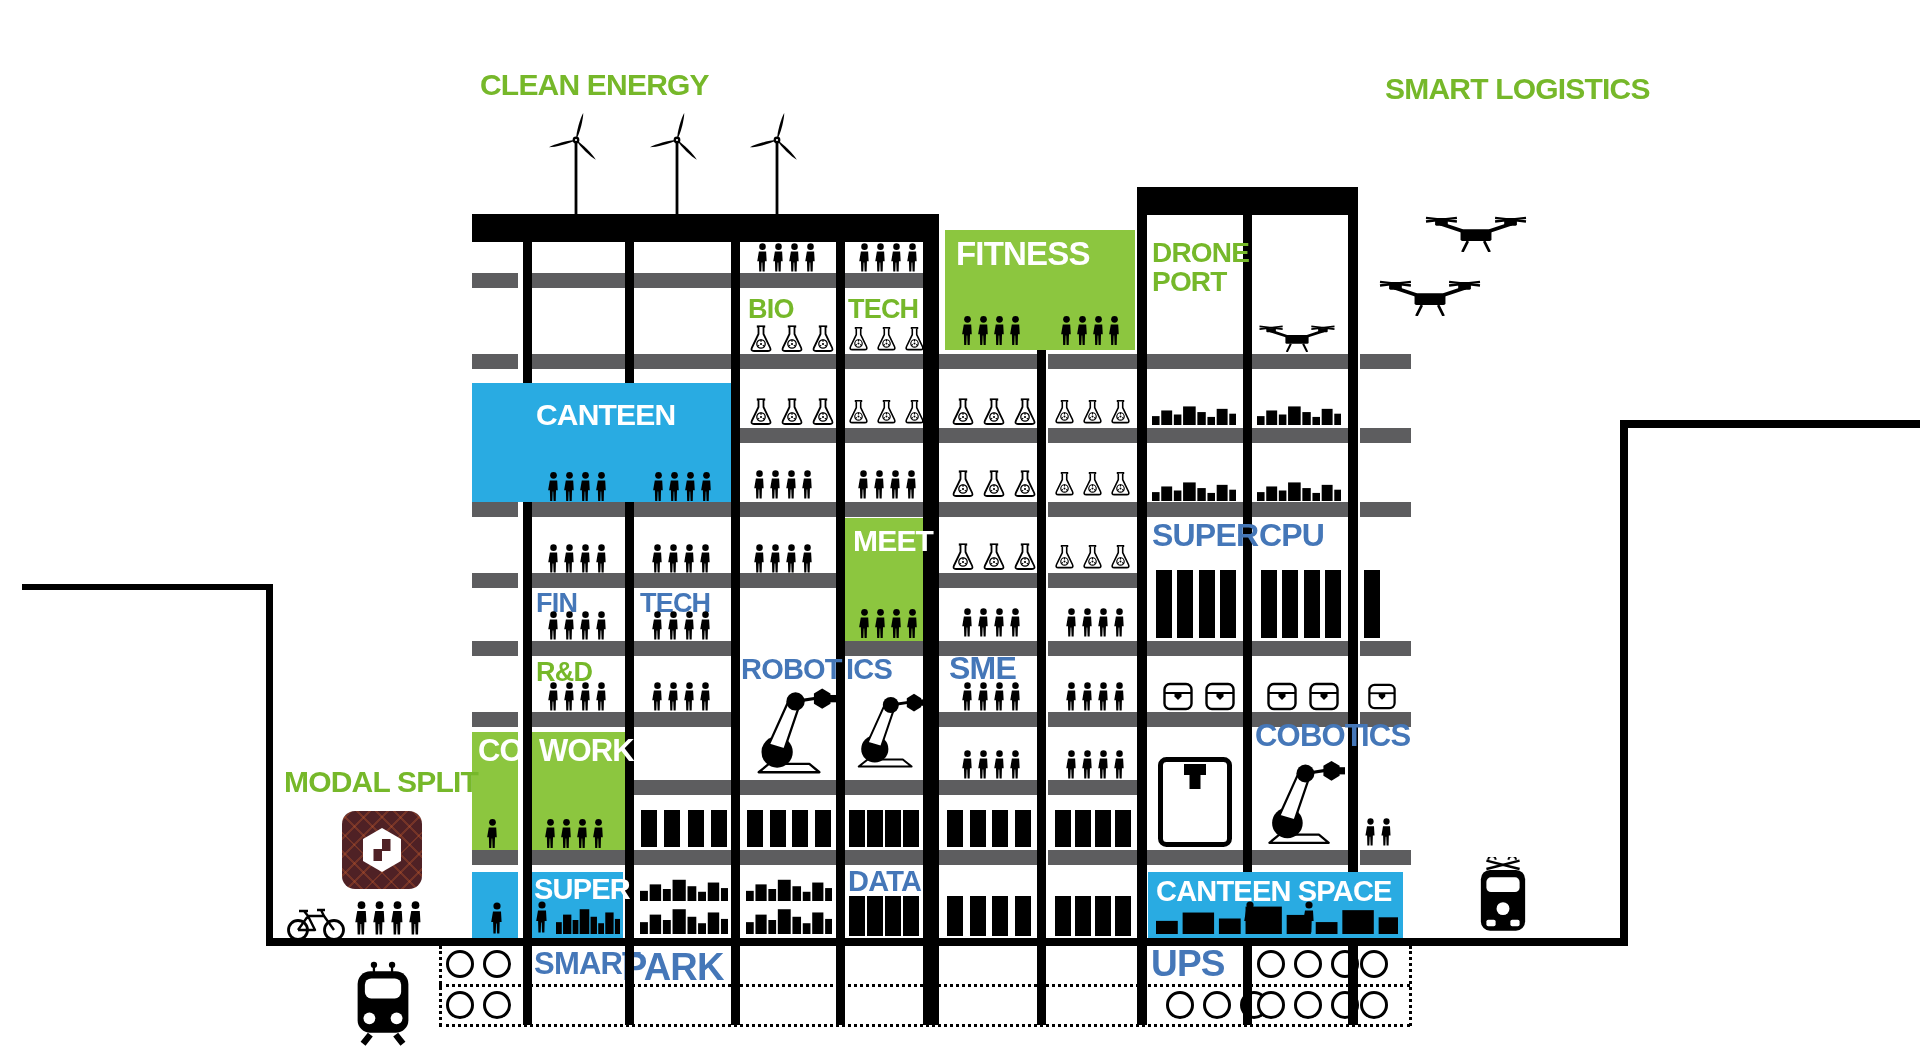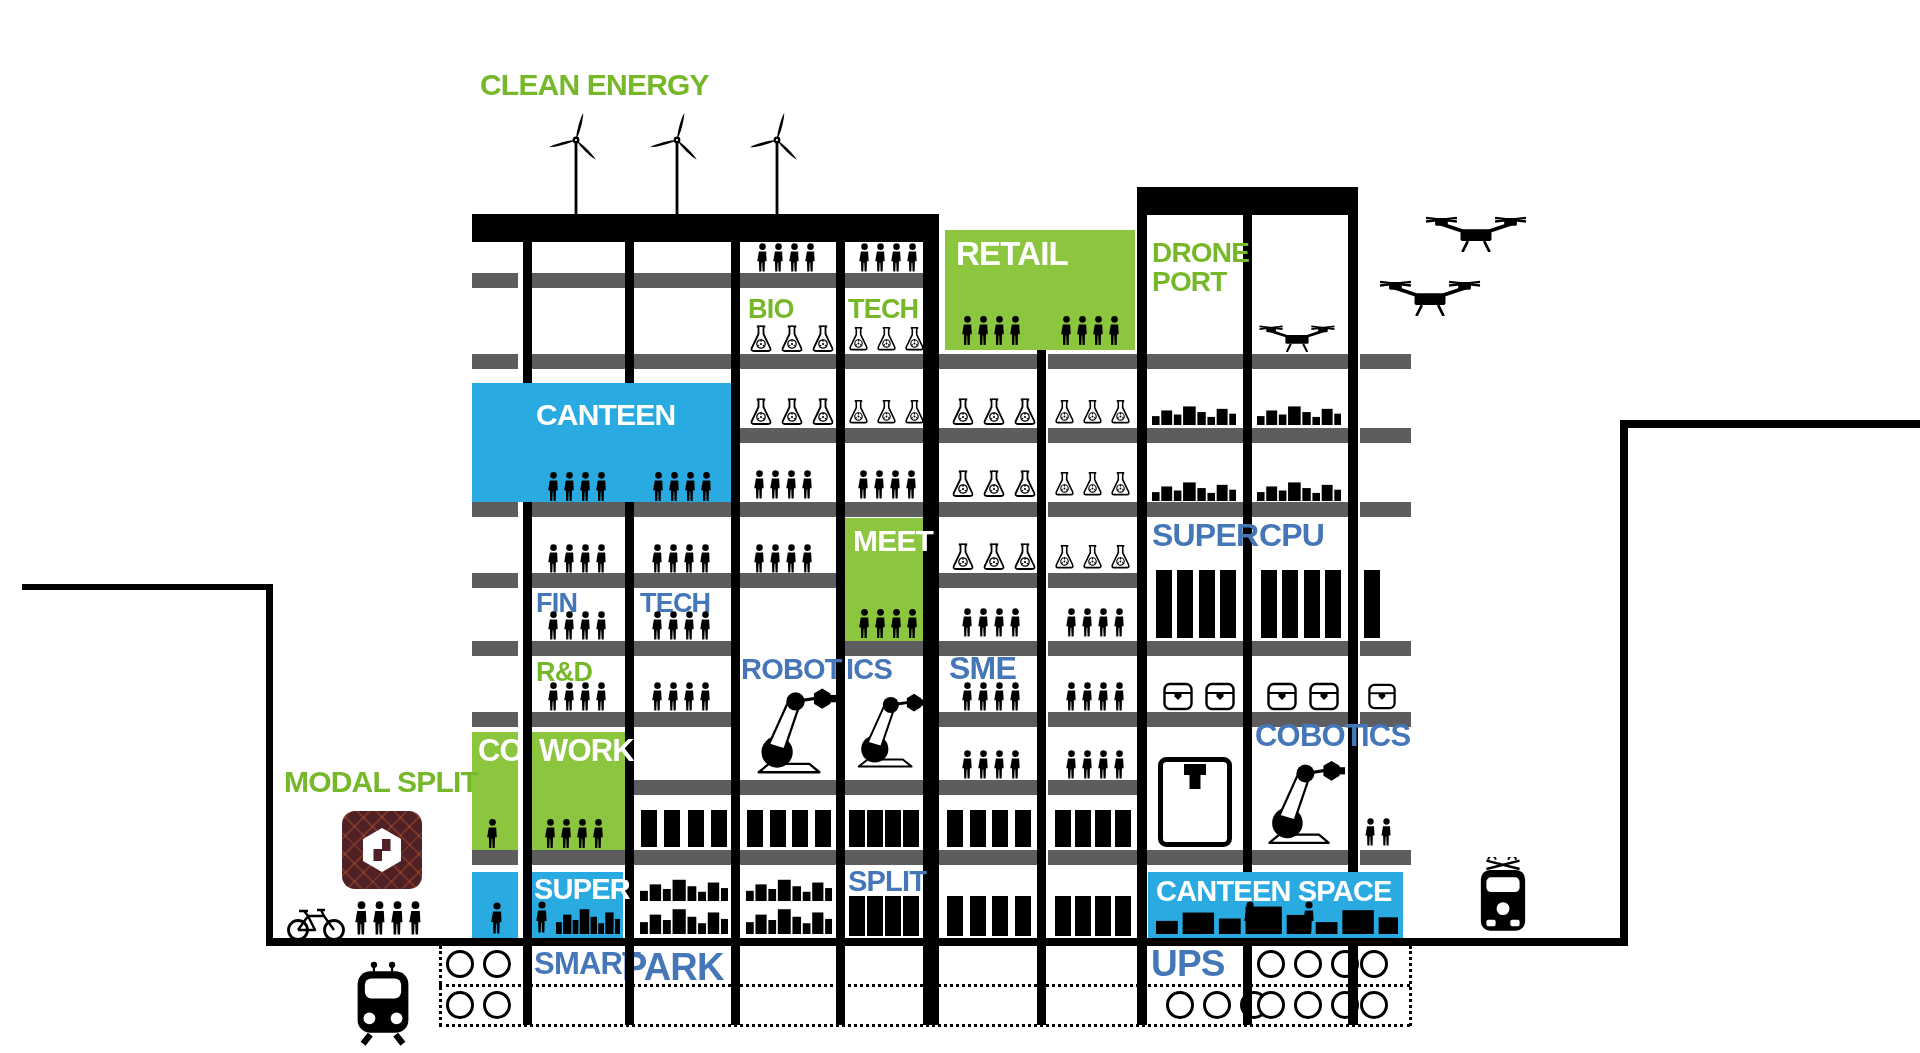--- a/index.html
+++ b/index.html
@@ -120,20 +120,21 @@
           <rect x="36" y="68" width="10" height="7" rx="2" fill="#fff"></rect>
       </symbol>
       <symbol id="hexlogo" viewBox="0 0 44 48">
         <path d="M22,2 L41,13 V35 L22,46 L3,35 V13 Z" fill="#fff"></path>
         <path d="M22,13 h8.5 v12 h-8.5 v10 h-8.5 V23 h8.5 z" fill="#4f2125"></path>
       </symbol>
     </defs>
   </svg>
 
   <div class="lbl green" style="left:480px;top:69px;font-size:30px">CLEAN ENERGY</div>
+  <div class="lbl green" style="left:1385px;top:73px;font-size:30px">SMART LOGISTICS</div>
 
   <div class="col" style="left:22px;top:584px;width:250px;height:6px"></div>
   <div class="col" style="left:266px;top:584px;width:7px;height:362px"></div>
   <div class="col" style="left:266px;top:938px;width:1362px;height:8px"></div>
   <div class="col" style="left:1620px;top:420px;width:8px;height:526px"></div>
   <div class="col" style="left:1620px;top:420px;width:300px;height:8px"></div>
 
   <div class="dotv" style="left:439px;top:946px;height:80px"></div>
   <div class="dotv" style="left:1409px;top:946px;height:80px"></div>
   <div class="doth" style="left:439px;top:984px;width:971px"></div>
@@ -573,42 +574,42 @@
     </svg>
   <svg class="ic" style="left:640px;top:906px;width:88px;height:28px">
       <use href="#skyline"></use>
     </svg>
   <svg class="ic" style="left:746px;top:877px;width:86px;height:24px">
       <use href="#skyline"></use>
     </svg>
   <svg class="ic" style="left:746px;top:906px;width:86px;height:28px">
       <use href="#skyline"></use>
     </svg>
-  <div class="lbl blue" style="left:848px;top:866px;font-size:29px">SPLIT</div>
+  <div class="lbl blue" style="left:848px;top:866px;font-size:29px">DATA</div>
   <div class="racks" style="left:849px;top:896px;width:70px;height:40px">
       <i></i>
       <i></i>
       <i></i>
       <i></i>
     </div>
   <div class="racks" style="left:947px;top:896px;width:84px;height:40px">
       <i></i>
       <i></i>
       <i></i>
       <i></i>
     </div>
   <div class="racks" style="left:1055px;top:896px;width:76px;height:40px">
       <i></i>
       <i></i>
       <i></i>
       <i></i>
     </div>
 
   <div class="blkg" style="left:945px;top:230px;width:190px;height:120px"></div>
-  <div class="lbl white" style="left:956px;top:237px;font-size:33px">RETAIL</div>
+  <div class="lbl white" style="left:956px;top:237px;font-size:33px">FITNESS</div>
   <div class="ppl" style="left:961px;top:314px;height:33px">
       <svg viewBox="0 0 14 32">
         <use href="#person"></use>
       </svg>
       <svg viewBox="0 0 14 32">
         <use href="#person"></use>
       </svg>
       <svg viewBox="0 0 14 32">
         <use href="#person"></use>
       </svg>

